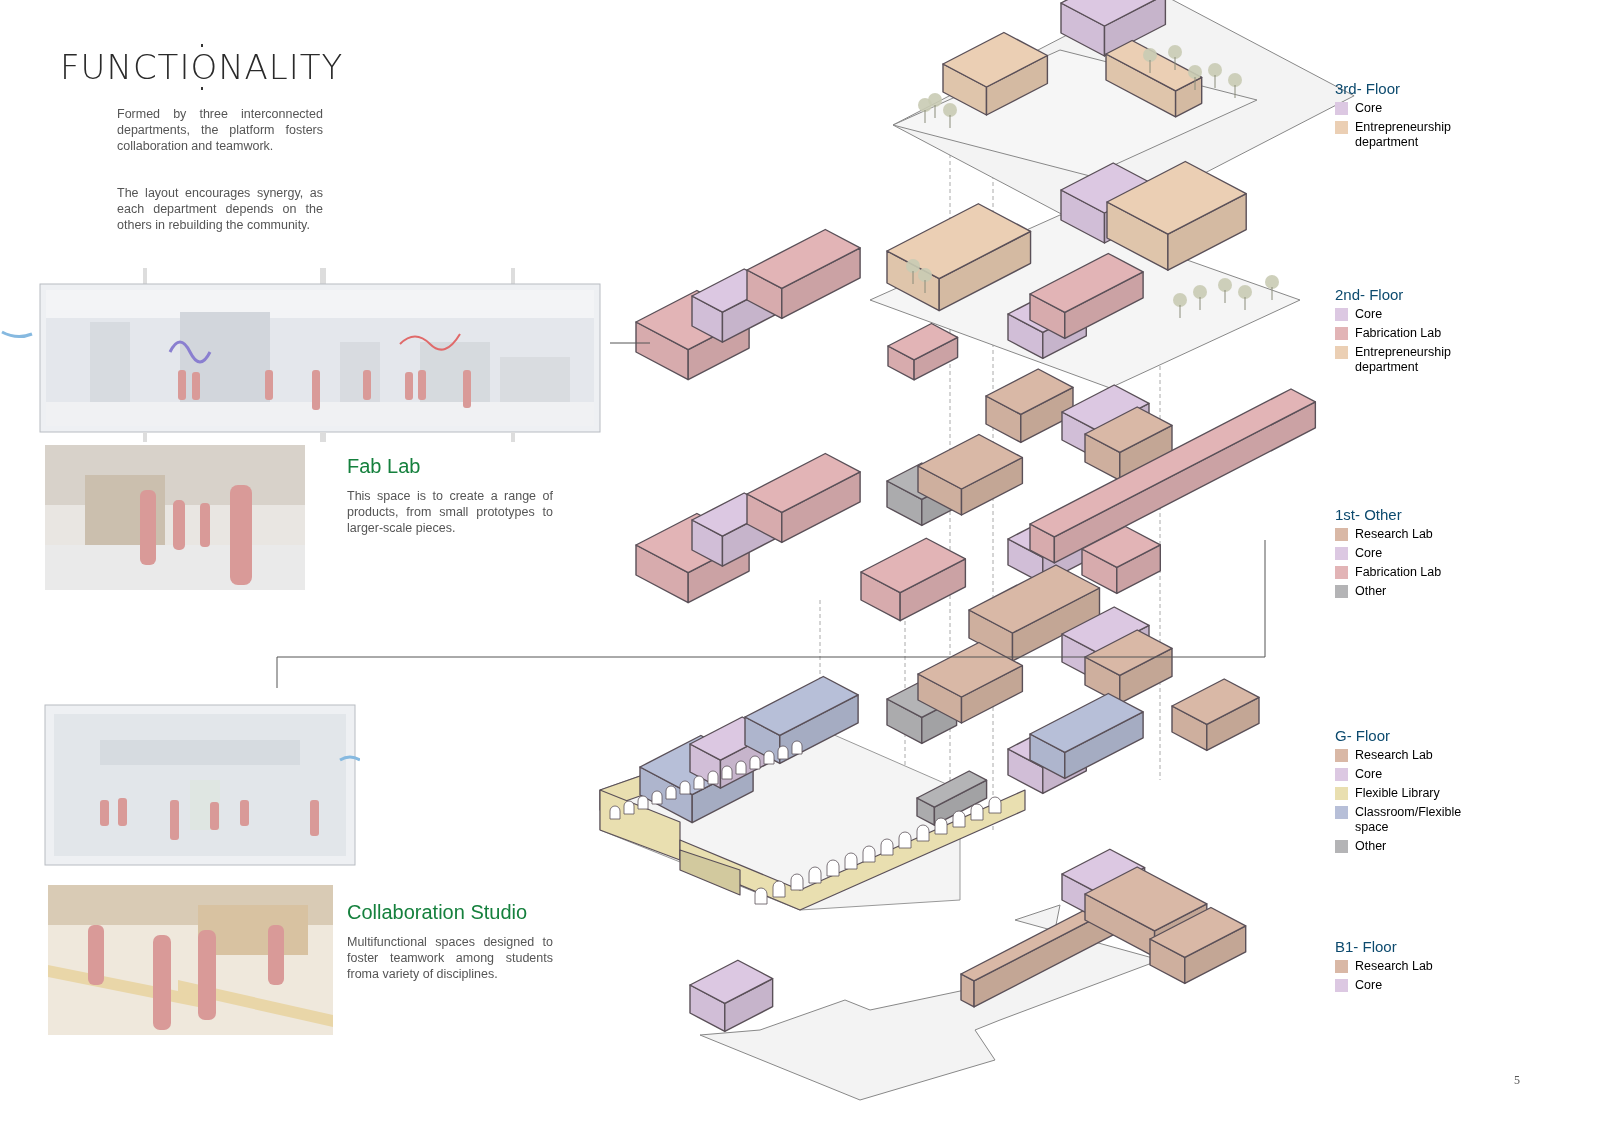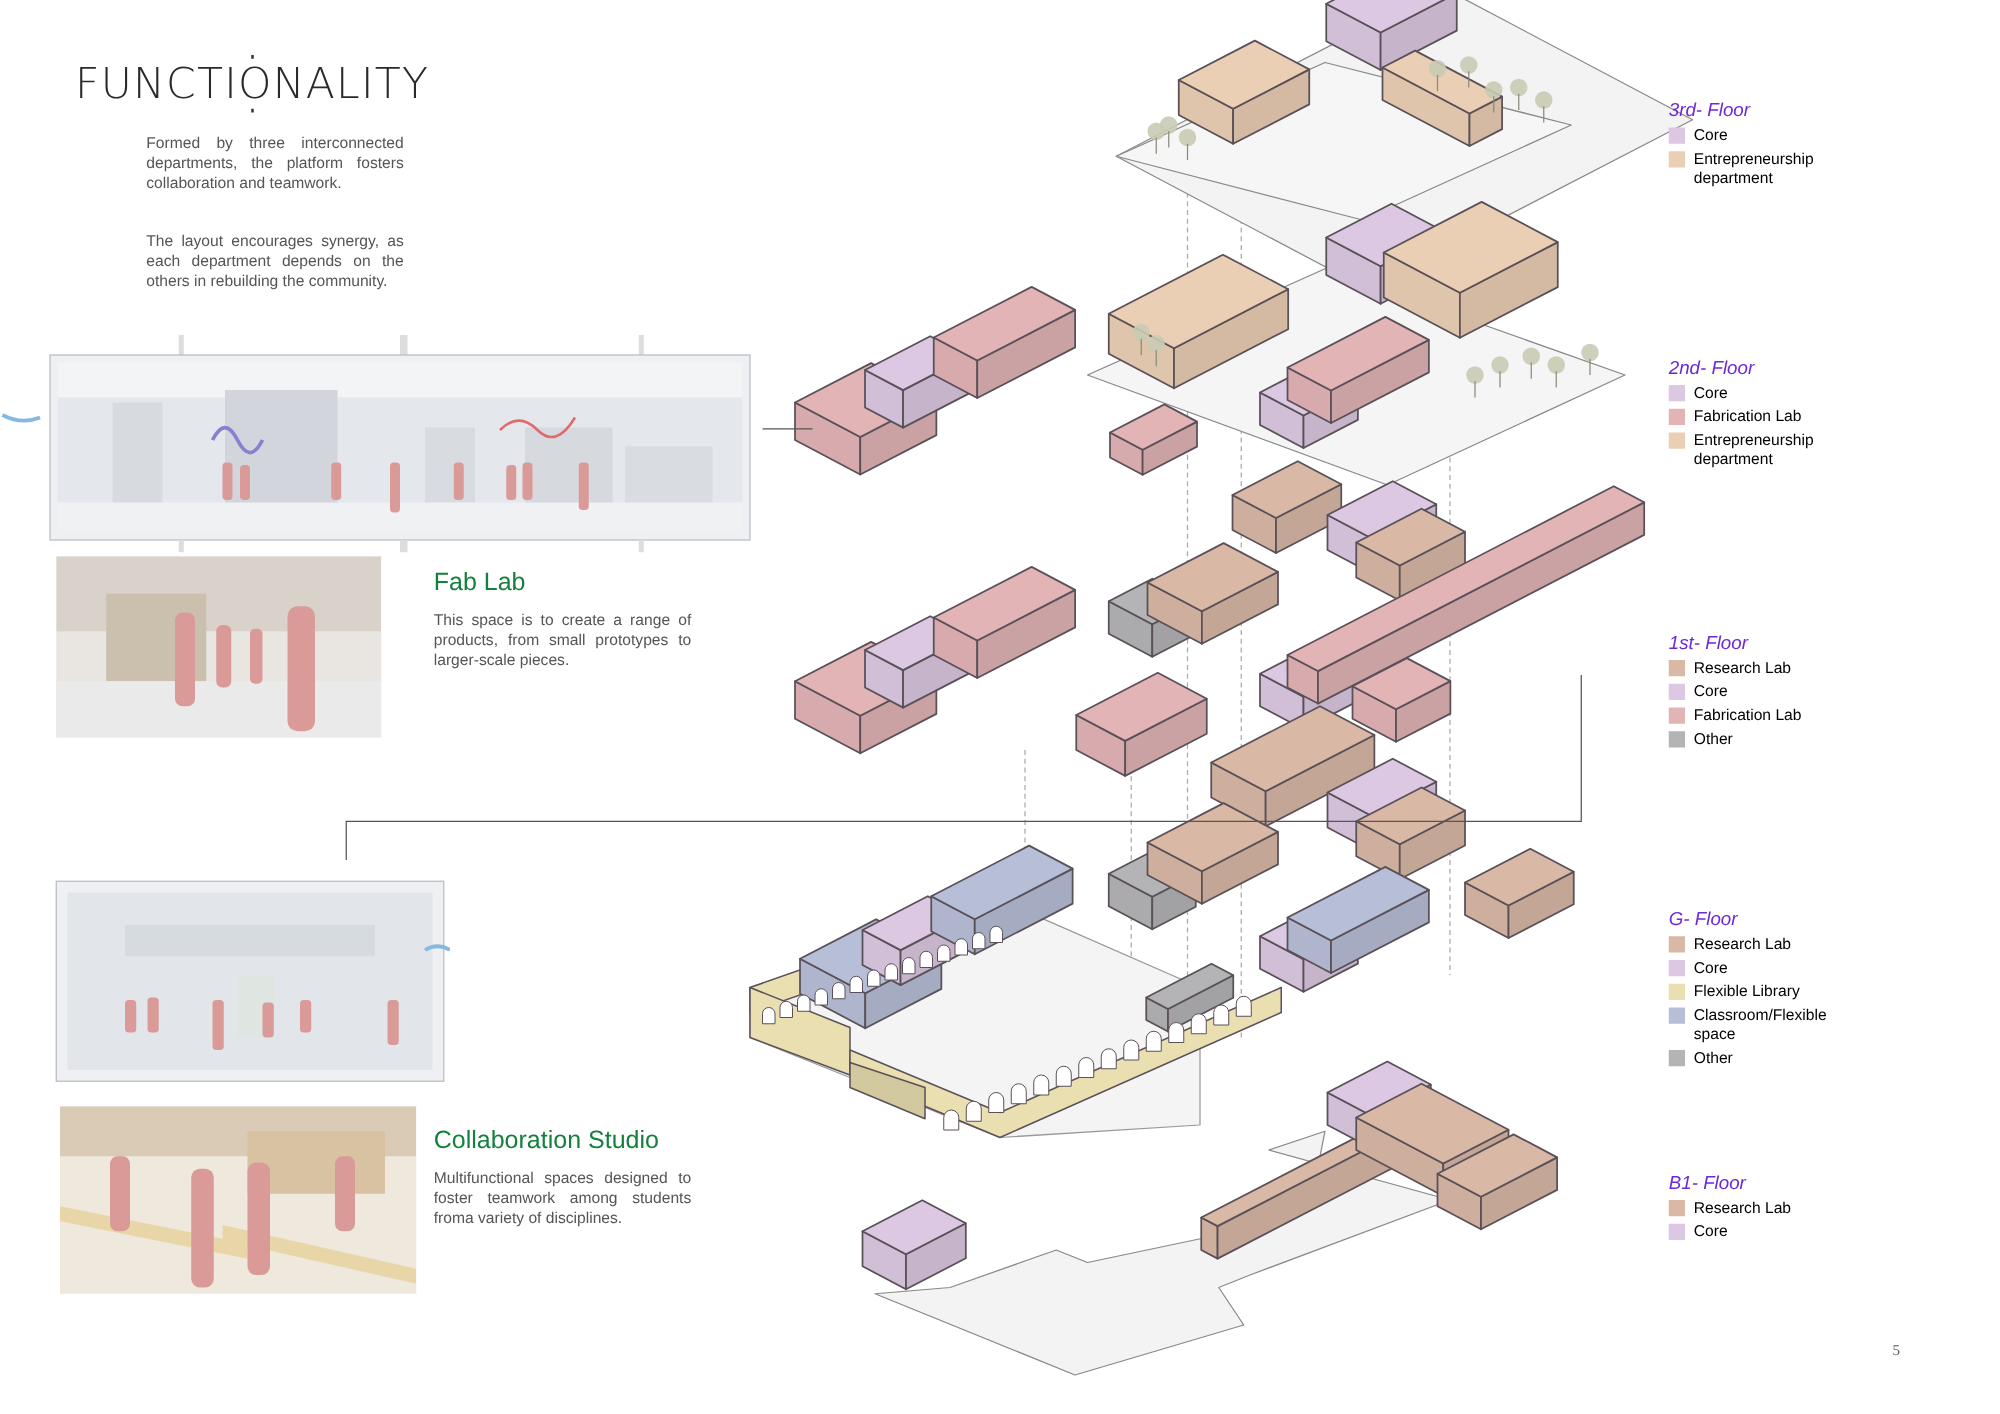--- a/index.html
+++ b/index.html
@@ -4,21 +4,21 @@
 <style>
   html,body{margin:0;padding:0;background:#fff;}
   body{width:1600px;height:1131px;position:relative;overflow:hidden;font-family:"Liberation Sans",sans-serif;color:#3a3a3a;}
   .abs{position:absolute;}
   .title-wrap{left:46px;top:44px;height:46px;display:flex;align-items:center;flex-direction:column;}
   .title-bar{width:2px;height:44px;background:#333;}
   .title{font-size:34px;letter-spacing:1px;color:#2a2a2a;font-weight:normal;padding:0 14px;font-family:"DejaVu Sans",sans-serif;font-weight:300;}
   .para{font-size:12.5px;line-height:16px;color:#555;text-align:justify;width:206px;margin-left:31px;}
   .section-title{font-size:20px;color:#15803d;}
   .section-text{font-size:12.5px;line-height:16px;color:#555;text-align:justify;width:206px;}
-  .legend-title{font-size:15px;color:#6d28d9;font-style:italic;}
+  .legend-title{font-size:15px;color:#0c4a6e;}
   .legend-item{display:flex;align-items:flex-start;font-size:12.5px;color:#000000;line-height:15px;margin-top:4px;}
   .swatch{width:13px;height:13px;margin-right:7px;flex:none;margin-top:1px;}
   .legend-label{width:140px;}
   .page-num{font-size:12px;color:#555;font-family:"Liberation Serif",serif;}
   svg{position:absolute;left:0;top:0;}
   .img-box{position:absolute;overflow:hidden;}
 </style>
 </head>
 <body>
 
@@ -340,21 +340,21 @@
         <span class="swatch" style="background: rgb(226, 180, 182);"></span>
         <span class="legend-label">Fabrication Lab</span>
       </div>
       <div class="legend-item">
         <span class="swatch" style="background: rgb(235, 207, 180);"></span>
         <span class="legend-label">Entrepreneurship department</span>
       </div>
     </div>
 </div>
 <div class="abs" style="left:1335px;top:506px;">
-  <div class="legend-title">1st- Floor</div>
+  <div class="legend-title">1st- Other</div>
   <div class="legend-list">
       <div class="legend-item">
         <span class="swatch" style="background: rgb(217, 184, 166);"></span>
         <span class="legend-label">Research Lab</span>
       </div>
       <div class="legend-item">
         <span class="swatch" style="background: rgb(220, 200, 226);"></span>
         <span class="legend-label">Core</span>
       </div>
       <div class="legend-item">

